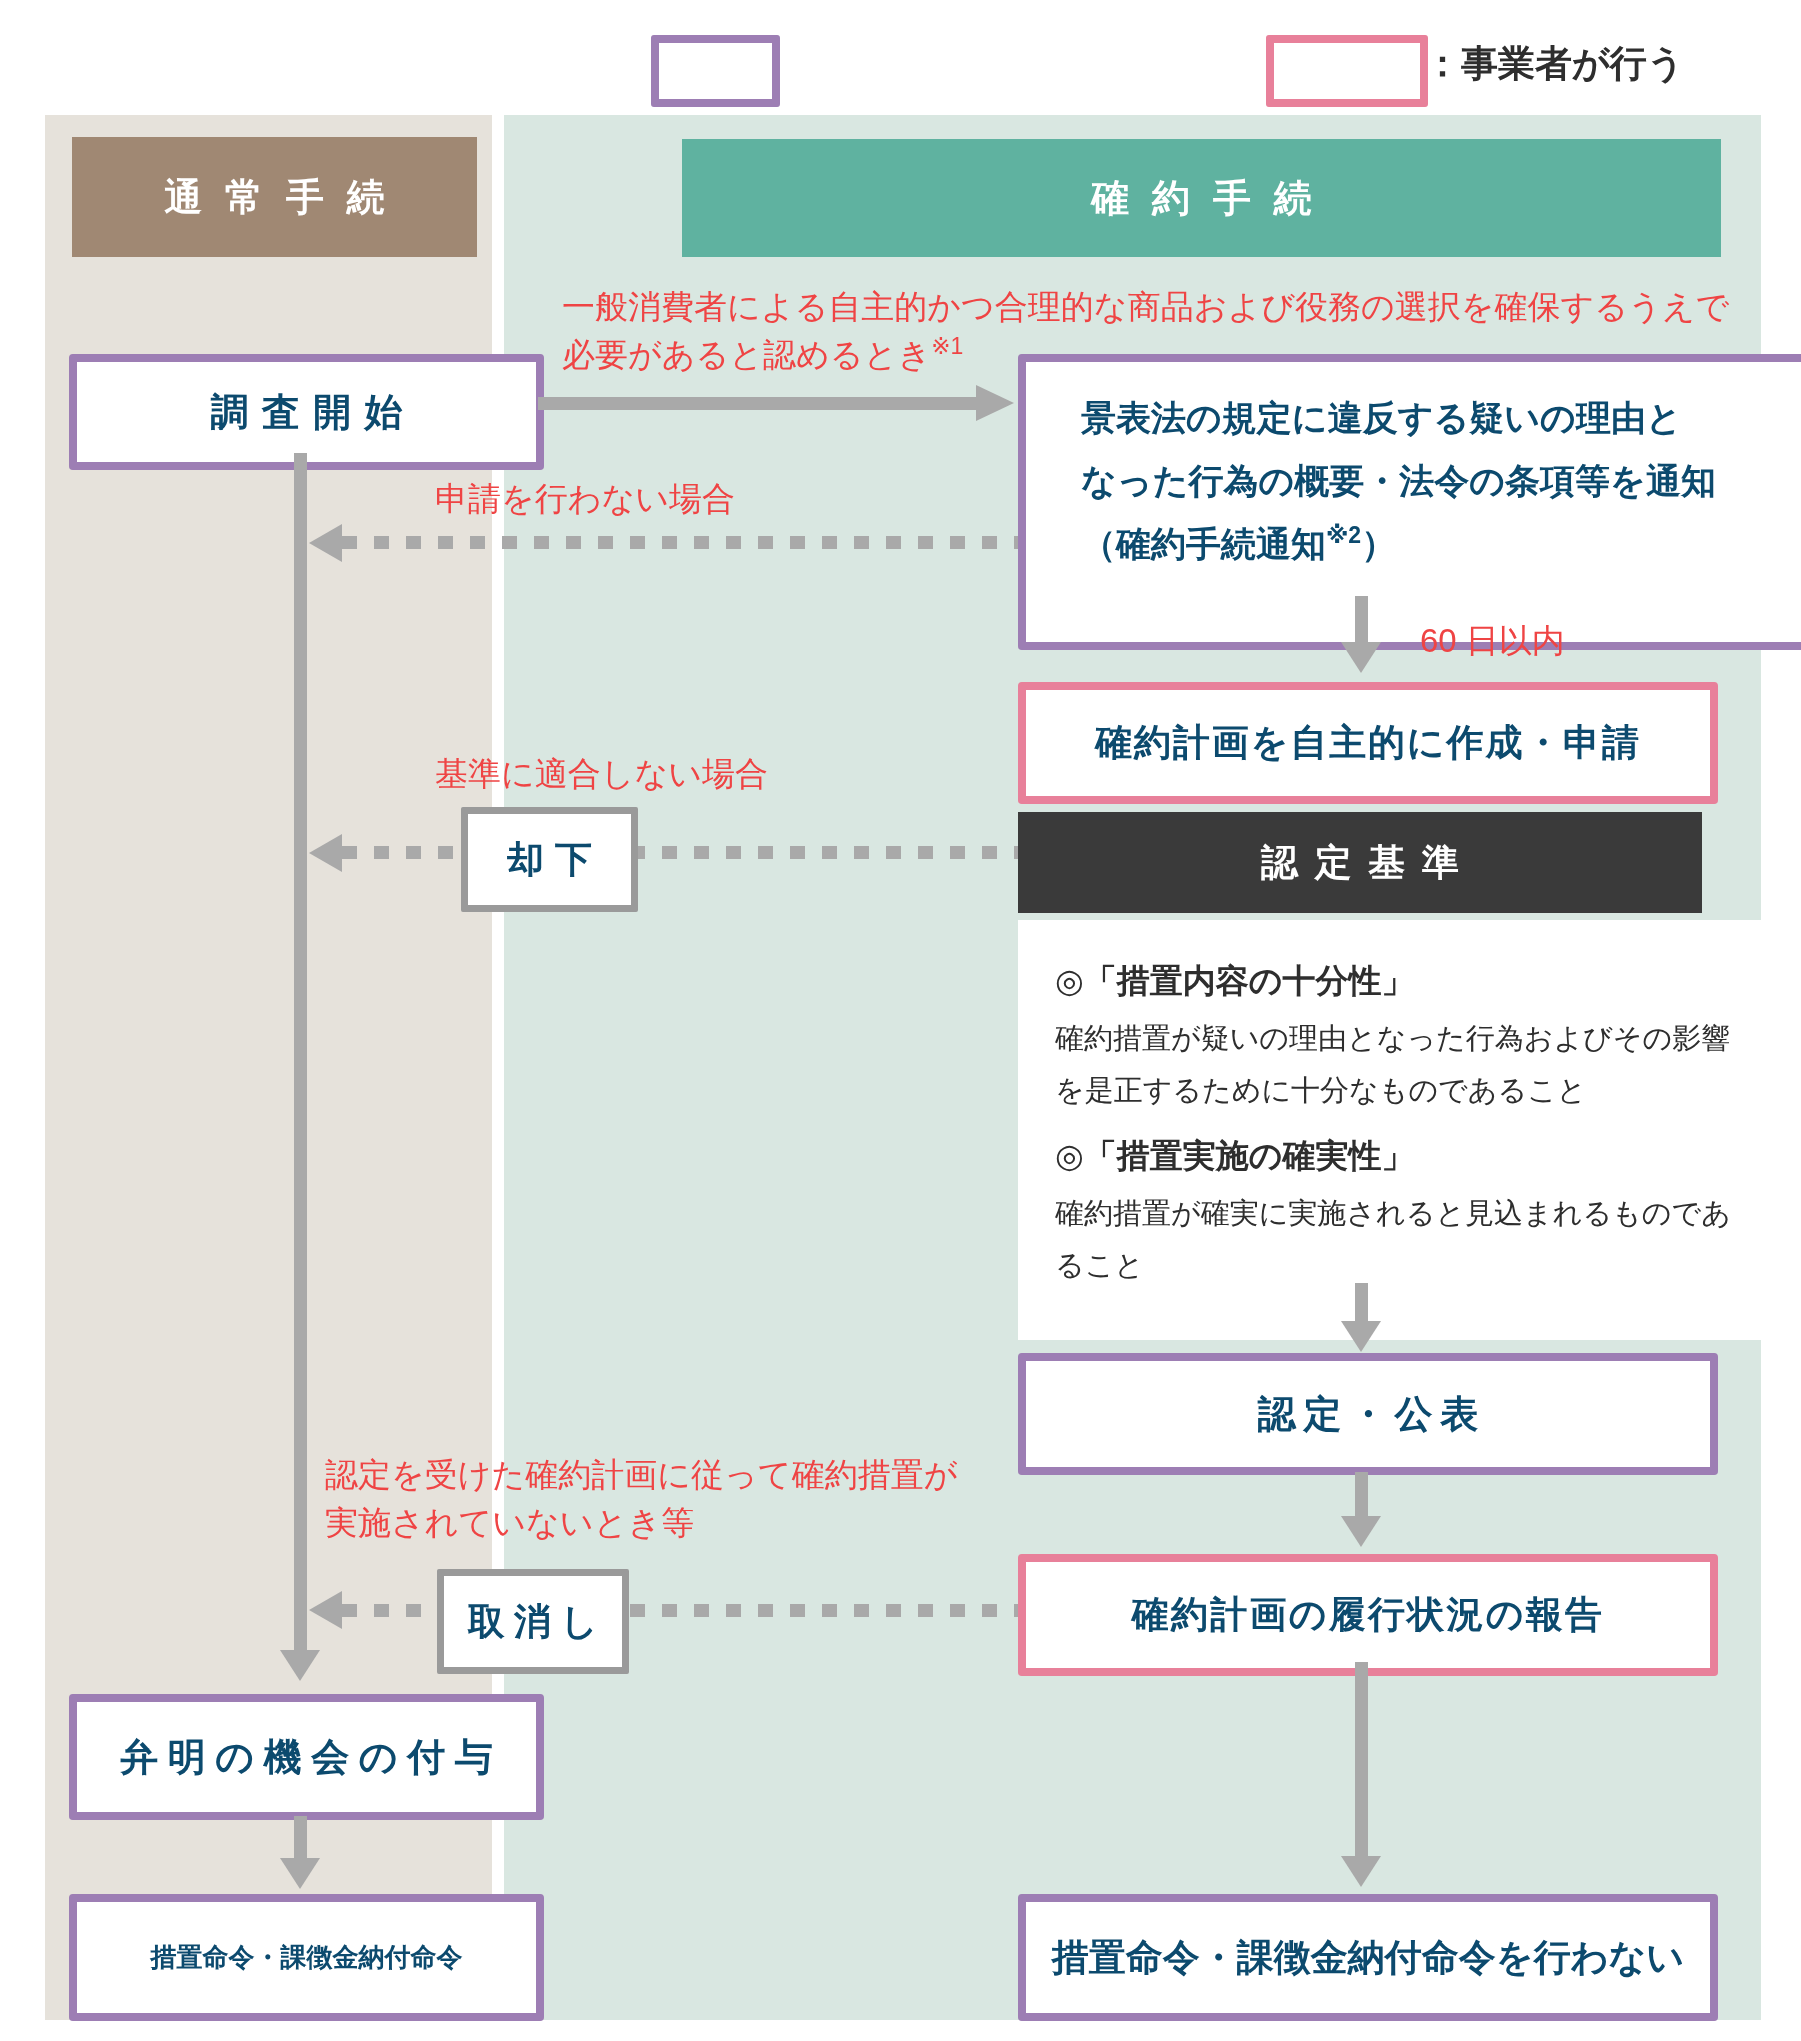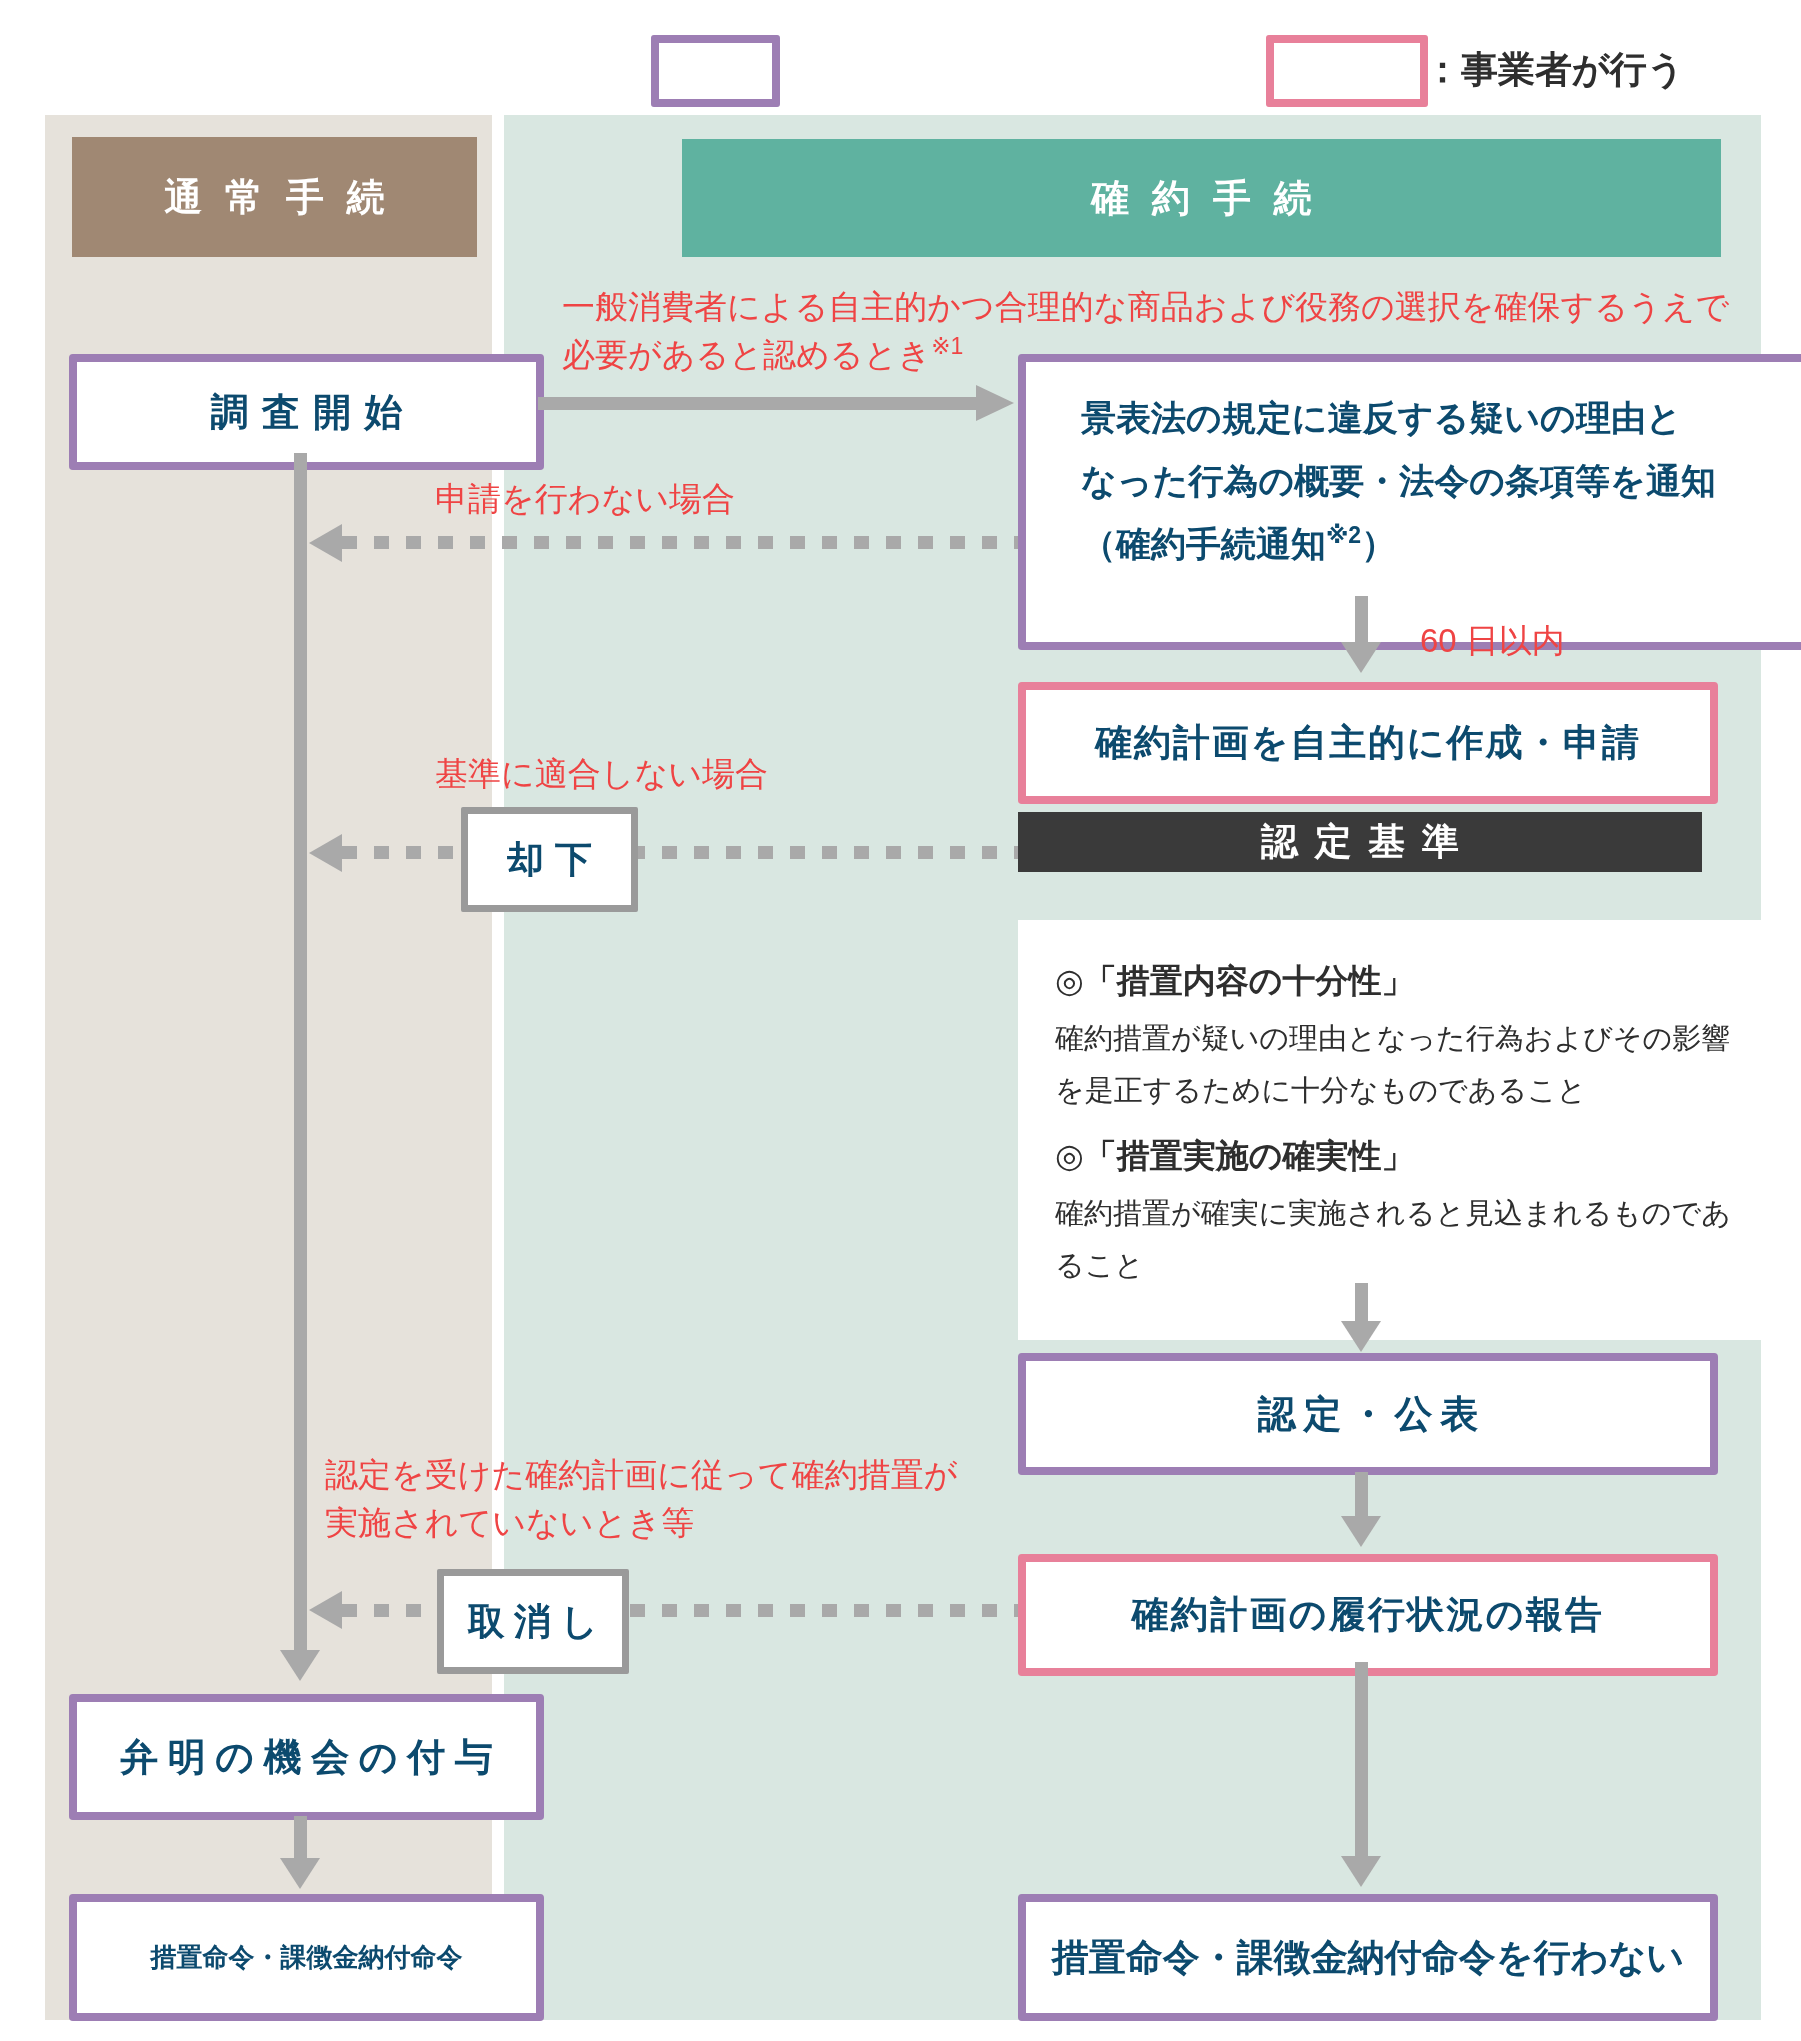--- a/index.html
+++ b/index.html
@@ -42,21 +42,21 @@
   .legend-label{position:absolute;display:flex;align-items:center;font-weight:bold;font-size:37px;}
   .notify-line{font-size:35px;line-height:63px;font-weight:bold;white-space:nowrap;}
 </style>
 </head>
 <body>
 
 <div class="stage">
 
   <div class="legend-swatch" style="left:651px;top:35px;width:113px;height:56px;border:8.6px solid #9d7eb4;"></div>
   <div class="legend-swatch" style="left:1266px;top:35px;width:146px;height:56px;border:8.6px solid #e8809a;"></div>
-  <div class="legend-label" style="left:1424px;top:42px;height:56px;text-align:right;">：事業者が行う</div>
+  <div class="legend-label" style="left:1424px;top:36px;height:56px;text-align:right;">：事業者が行う</div>
 
   <div class="panel panel-normal"></div>
   <div class="panel panel-commit"></div>
 
   <div class="colhead" style="left:72px;top:137px;width:405px;height:120px;background:#a08873;">通常手続</div>
   <div class="colhead" style="left:682px;top:139px;width:1039px;height:118px;background:#5fb2a0;">確約手続</div>
 
   <div class="shaft-v" style="left:294px;top:453px;height:1197px;z-index:1;"></div>
   <div class="head-down" style="left:280px;top:1650px;"></div>
 
@@ -84,21 +84,21 @@
   <div class="head-down" style="left:1341px;top:642px;"></div>
   <div class="note" style="left:1420px;top:617px;">60 日以内</div>
 
   <div class="box b-pink" style="left:1018px;top:682px;width:684px;height:106px;font-size:37px;letter-spacing:0.05em;">確約計画を自主的に作成・申請</div>
 
   <div class="note" style="left:435px;top:750px;">基準に適合しない場合</div>
   <div class="head-left" style="left:309px;top:834px;"></div>
   <div class="dash-h" style="left:342px;top:846px;width:676px;"></div>
   <div class="box b-gray over" style="left:461px;top:807px;width:163px;height:91px;font-size:37px;letter-spacing:0.3em;text-indent:0.3em;">却下</div>
 
-  <div class="criteria-head" style="left:1018px;top:812px;width:684px;height:60px;">認定基準</div>
+  <div class="criteria-head" style="left:1018px;top:812px;width:684px;height:101px;">認定基準</div>
   <div class="criteria-body" style="left:1018px;top:920px;width:684px;height:370px;">
     <h3>◎「措置内容の十分性」</h3>
     <p>確約措置が疑いの理由となった行為およびその影響を是正するために十分なものであること</p>
     <h3>◎「措置実施の確実性」</h3>
     <p>確約措置が確実に実施されると見込まれるものであること</p>
   </div>
 
   <div class="shaft-v" style="left:1355px;top:1283px;height:38px;"></div>
   <div class="head-down" style="left:1341px;top:1321px;"></div>
 

